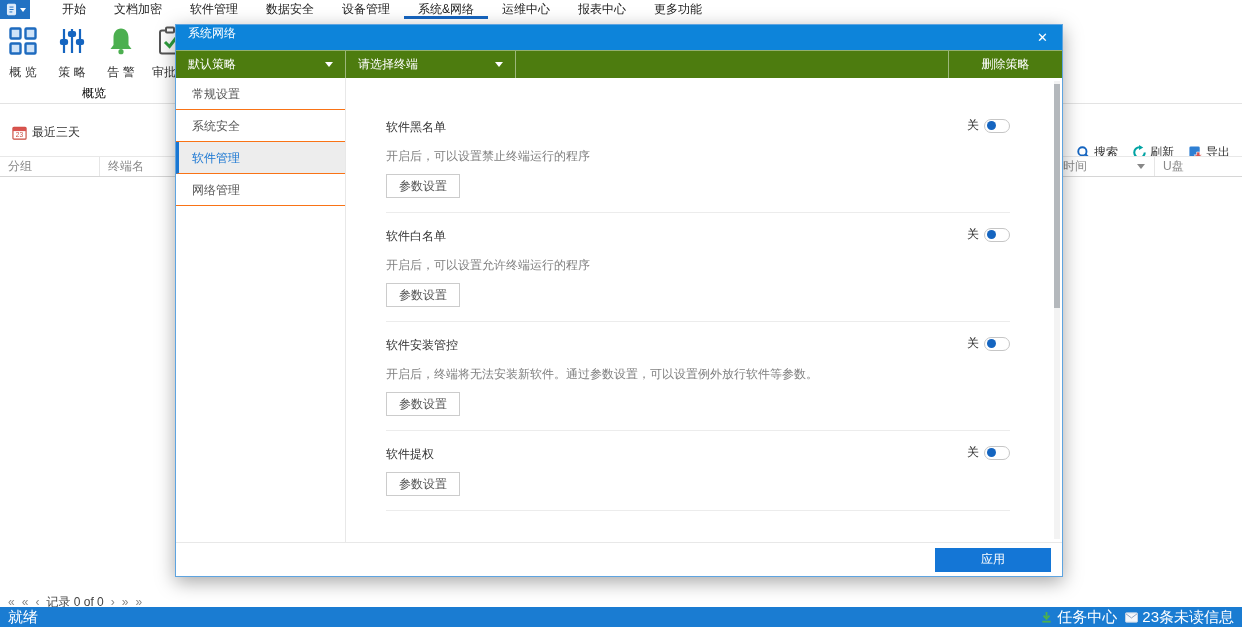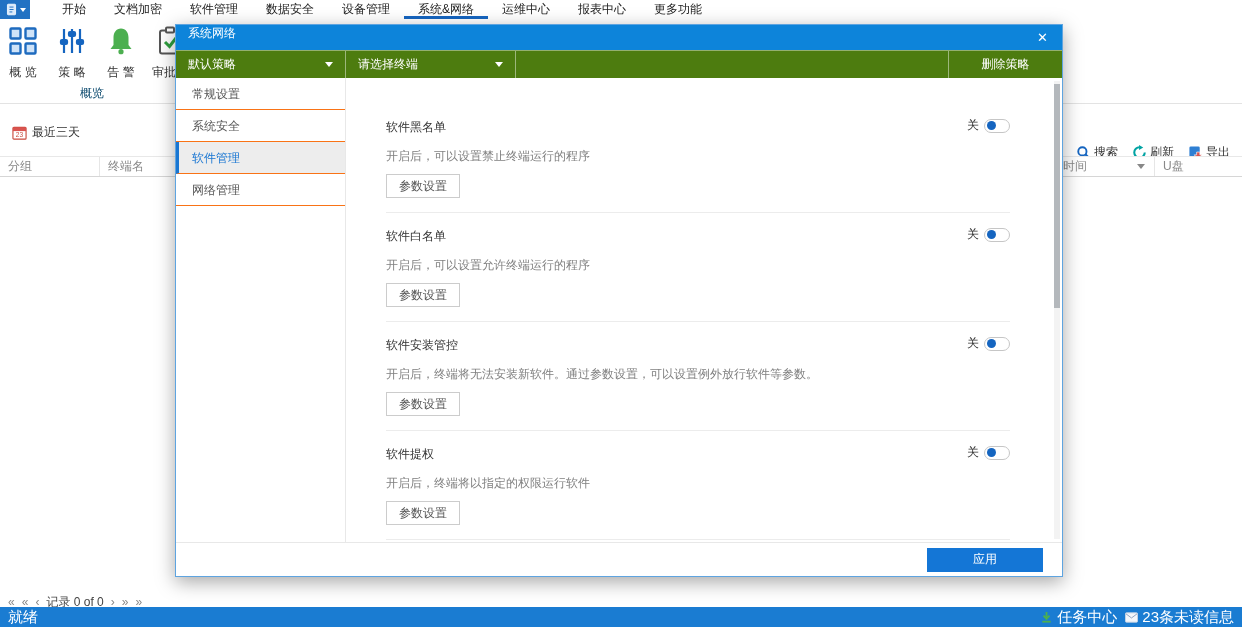--- a/index.html
+++ b/index.html
@@ -14,21 +14,21 @@
   .app-btn { width:30px; height:19px; background:#2272c3; display:flex; align-items:center; justify-content:center; gap:2px; cursor:pointer; }
   .app-caret { width:0; height:0; border-left:3px solid transparent; border-right:3px solid transparent; border-top:4px solid #fff; }
   .tabs { display:flex; margin-left:18px; }
   .tab { padding:0 14px; line-height:19px; color:#222; white-space:nowrap; cursor:pointer; }
   .tab.active { box-shadow: inset 0 -3px 0 #1565c0; }
   
   .ribbon { position:absolute; top:19px; left:0; right:0; height:85px; background:#fff; border-bottom:1px solid #e3e3e3; }
   .ribbon-items { display:flex; gap:3px; padding:7px 0 0 0; }
   .ribbon-item { width:46px; display:flex; flex-direction:column; align-items:center; gap:5px; color:#333; cursor:pointer; }
   .ribbon-item svg { width:30px; height:30px; }
-  .ribbon-group { position:absolute; bottom:0; left:0; width:190px; height:18px; line-height:16px; text-align:center; color:#0c4a6e; border-right:6px solid #22c55e; }
+  .ribbon-group { position:absolute; bottom:0; left:0; width:190px; height:18px; line-height:16px; text-align:center; color:#000000; border-right:2px solid #22c55e; }
   
   .filter-row { position:absolute; top:118px; left:0; right:0; height:28px; display:flex; align-items:center; justify-content:space-between; padding:0 12px; }
   .date-filter { display:flex; align-items:center; gap:5px; color:#333; cursor:pointer; }
   .actions { display:flex; align-items:center; gap:14px;margin-top:40px; }
   .action { display:flex; align-items:center; gap:3px; color:#333; cursor:pointer; }
   .action svg, .date-filter svg { width:15px; height:15px; }
   
   .table-header { position:absolute; top:156px; left:0; right:0; height:21px; border-top:1px solid #e8e8e8; border-bottom:1px solid #d6d6d6; display:flex; color:#888; background:#fff; }
   .th { line-height:19px; padding-left:8px; }
   .th-group { width:100px; border-right:1px solid #e6e6e6; }
@@ -64,21 +64,21 @@
   .section:last-child { border-bottom:none; }
   .section-title { color:#333; }
   .section-desc { color:#808080; margin-top:12px; }
   .param-btn { display:inline-block; margin-top:9px; height:24px; line-height:22px; padding:0 12px; border:1px solid #ccc; background:#fff; color:#555; font-size:12px; cursor:pointer; }
   .toggle-wrap { position:absolute; top:13px; right:0; display:flex; align-items:center; gap:5px; }
   .toggle-label { color:#333; }
   .toggle { width:26px; height:14px; border:1px solid #c6c6c6; border-radius:8px; background:#fff; position:relative; cursor:pointer; }
   .knob { position:absolute; left:2px; top:1.5px; width:9px; height:9px; border-radius:50%; background:#1565c0; }
   .scrollbar { position:absolute; right:2px; top:3px; bottom:3px; width:6px; background:#f3f3f3; }
   .scroll-thumb { position:absolute; top:3px; left:0; width:6px; height:224px; background:#b4b8bc; cursor:pointer; }
-  .modal-footer { height:34px; border-top:1px solid #e8e8e8; background:#fff; display:flex; align-items:center; justify-content:flex-end; padding-right:19px; flex:0 0 auto; }
+  .modal-footer { height:34px; border-top:1px solid #e8e8e8; background:#fff; display:flex; align-items:center; justify-content:flex-end; padding-right:11px; flex:0 0 auto; }
   .apply-btn { width:116px; height:24px; background:#1476d6; color:#fff; border:none; font-size:12px; cursor:pointer; }
 </style>
 </head>
 <body>
 
 <div class="menubar">
   <div class="app-btn">
     <span style="display:flex;">
       <svg width="13" height="13" viewBox="0 0 16 16">
           <rect x="3" y="1.5" width="10" height="13" rx="1" fill="#dcebfb" stroke="#fff" stroke-width="1"></rect>
@@ -317,21 +317,20 @@
       </div>
 
       <div class="section">
         <div class="section-title">软件提权</div>
         <div class="toggle-wrap">
           <span class="toggle-label">关</span>
           <span class="toggle">
               <span class="knob"></span>
             </span>
         </div>
-        <div class="section-desc">开启后，终端将以指定的权限运行软件</div>
         <span class="param-btn">参数设置</span>
       </div>
 
       <div class="section">
         
         
         
       </div>
 
     </div>

